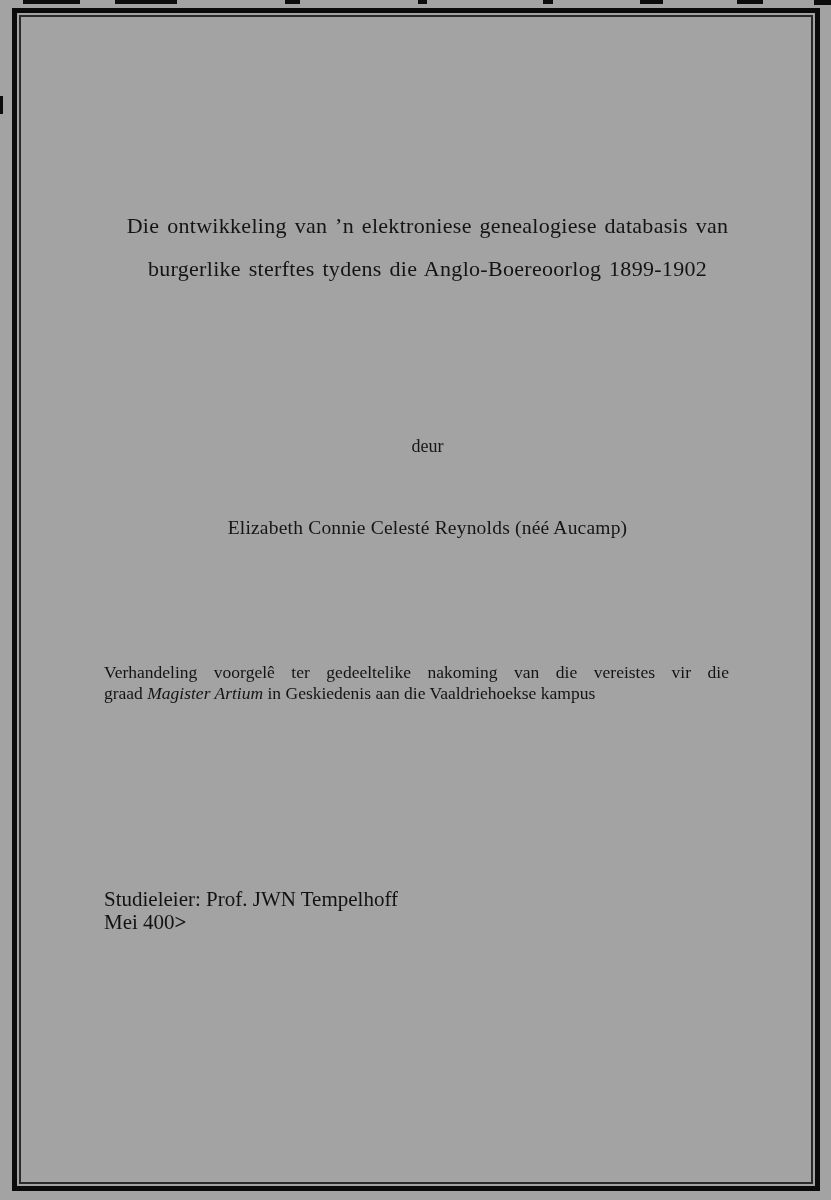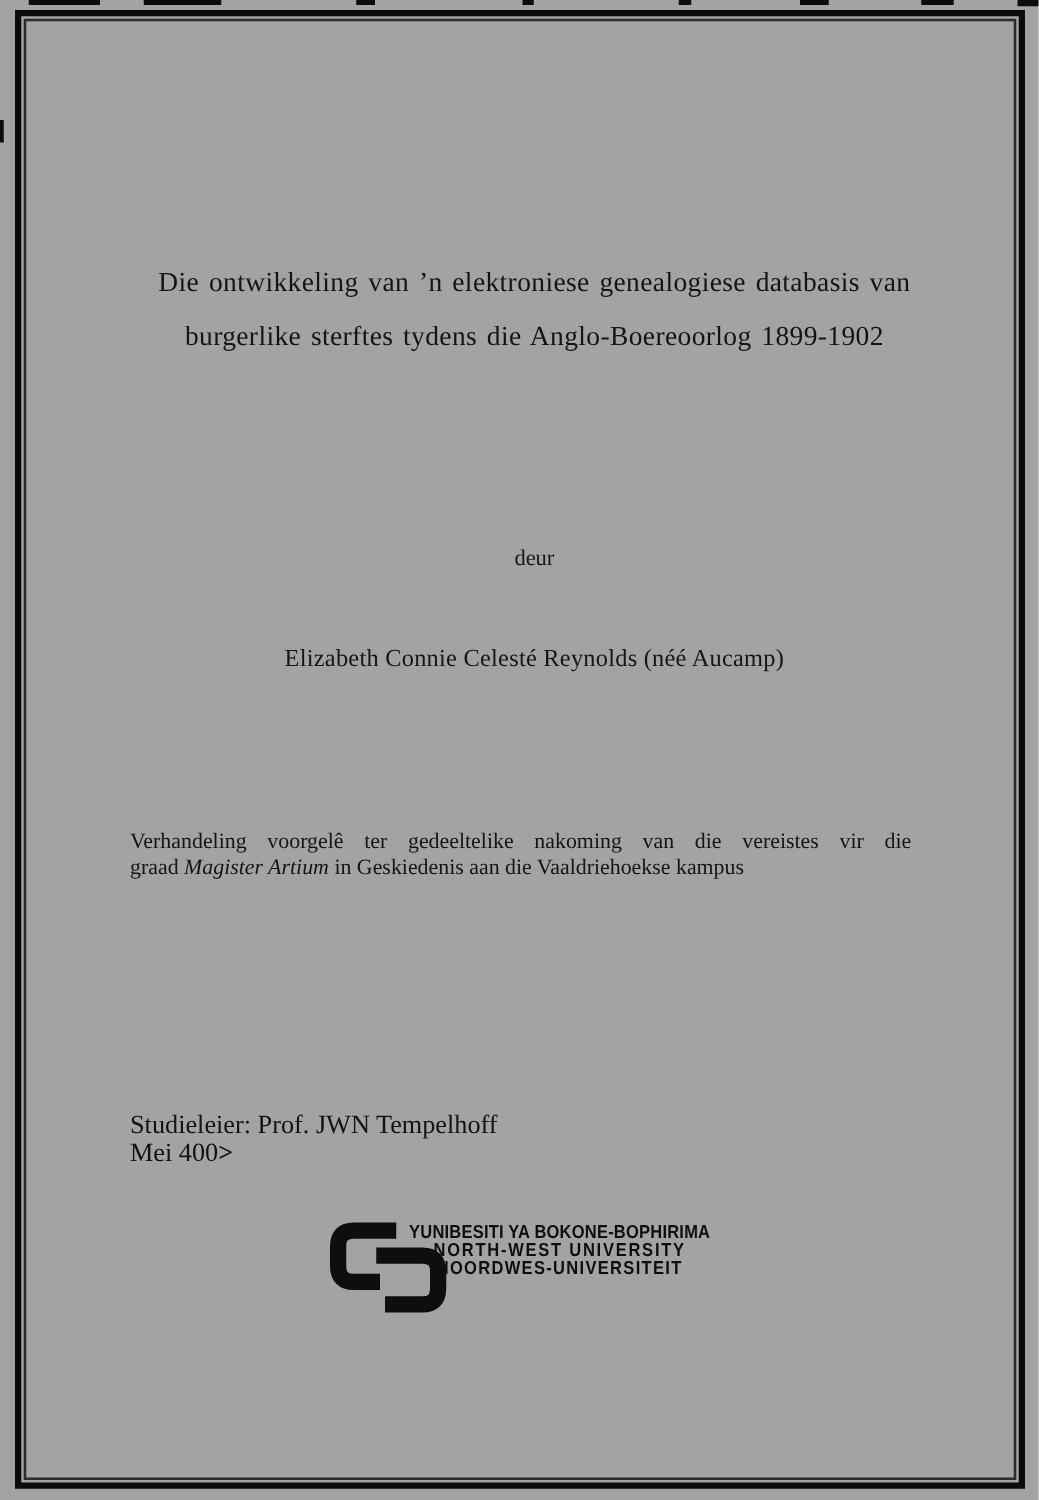--- a/index.html
+++ b/index.html
@@ -88,27 +88,14 @@
   <div class="statement">
     <div class="justify-line">Verhandeling voorgelê ter gedeeltelike nakoming van die vereistes vir die</div>
     <div><span>graad </span><span class="ital">Magister Artium</span><span> in Geskiedenis aan die Vaaldriehoekse kampus</span></div>
   </div>
 
   <div class="supervisor-block">
     <div>Studieleier: Prof. JWN Tempelhoff</div>
     <div><span>Mei 400</span><span class="date-glyph">&gt;</span></div>
   </div>
 
-  <div class="logo">
-    <svg width="107" height="85" viewBox="0 0 107 85" aria-hidden="true">
-      <g fill="none" stroke="#0e0e0e" stroke-width="13">
-        <path d="M 60 13.5 L 26 13.5 Q 13.5 13.5 13.5 26 L 13.5 42 Q 13.5 54.5 26 54.5 L 47 54.5"></path>
-        <path d="M 44 33.5 L 81 33.5 Q 93.5 33.5 93.5 46 L 93.5 60 Q 93.5 72.5 81 72.5 L 51 72.5"></path>
-      </g>
-    </svg>
-    <div class="logo-text">
-      <div class="l1">YUNIBESITI YA BOKONE-BOPHIRIMA</div>
-      <div class="l2">NORTH-WEST UNIVERSITY</div>
-      <div class="l3">NOORDWES-UNIVERSITEIT</div>
-    </div>
-  </div>
 
 </div>
 
 </body></html>

